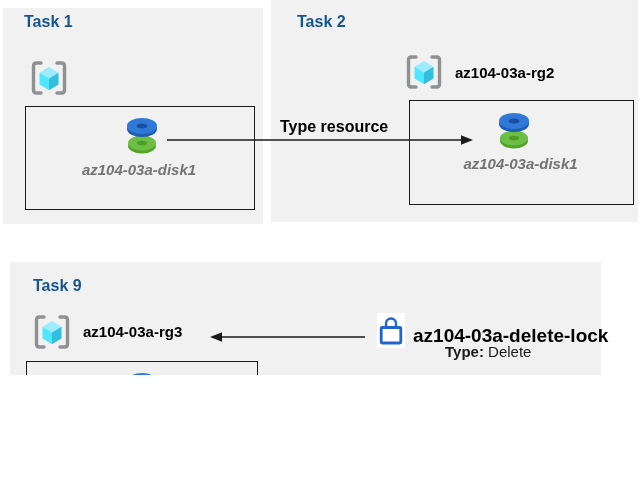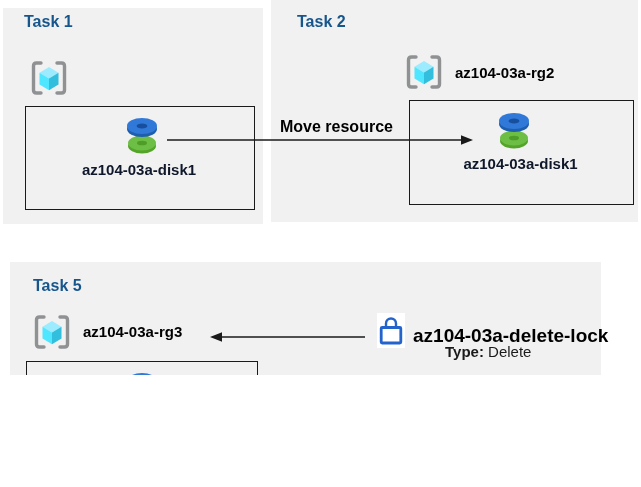--- a/index.html
+++ b/index.html
@@ -30,22 +30,23 @@
   }
   .resource-box{
     position:absolute;
     border:1.5px solid #1a1a1a;
     background:transparent;
   }
   .box-label{
     position:absolute;
     font-size:15px;
     font-weight:bold;
-    color:#0f172a;
+    color:#737373;
     text-align:center;
+    font-style:italic;
   }
   .icon{position:absolute;}
   .arrow-label{
     position:absolute;
     font-size:16px;
     font-weight:bold;
     color:#000000;
     white-space:nowrap;
   }
   .lock-bg{
@@ -92,21 +93,21 @@
   <svg class="icon" style="left:122px;top:113px;" width="40" height="46" viewBox="0 0 40 46">
     <ellipse cx="20" cy="33" rx="14" ry="7.4" fill="#55a42a"></ellipse>
     <ellipse cx="20" cy="30" rx="14" ry="7.4" fill="#6cbe45"></ellipse>
     <ellipse cx="20" cy="30" rx="5" ry="2.3" fill="#4f9d29"></ellipse>
     <ellipse cx="20" cy="16" rx="15" ry="8" fill="#1d5fae"></ellipse>
     <ellipse cx="20" cy="13" rx="15" ry="8" fill="#3079d8"></ellipse>
     <ellipse cx="20" cy="13" rx="5.4" ry="2.5" fill="#174f9e"></ellipse>
   </svg>
   <div class="box-label" style="left:25px;top:161px;width:228px;">az104-03a-disk1</div>
 
-  <div class="arrow-label" style="left:280px;top:118px;">Move resource</div>
+  <div class="arrow-label" style="left:280px;top:118px;">Type resource</div>
   <svg class="icon" style="left:167px;top:132px;" width="312" height="16" viewBox="0 0 312 16">
     <line x1="0" y1="8" x2="295" y2="8" stroke="#1a1a1a" stroke-width="1.6"></line>
     <polygon points="294,3.2 306,8 294,12.8" fill="#1a1a1a"></polygon>
   </svg>
 
   <div class="task-title" style="left:297px;top:13px;">Task 2</div>
 
   <svg class="icon" style="left:405px;top:54px;" width="38" height="36" viewBox="0 0 38 36">
     <path d="M11,3 H6.5 Q3.5,3 3.5,6 V30 Q3.5,33 6.5,33 H11" fill="none" stroke="#8f9193" stroke-width="3.4" stroke-linecap="round"></path>
     <path d="M27,3 H31.5 Q34.5,3 34.5,6 V30 Q34.5,33 31.5,33 H27" fill="none" stroke="#8f9193" stroke-width="3.4" stroke-linecap="round"></path>
@@ -120,21 +121,21 @@
   <svg class="icon" style="left:494px;top:108px;" width="40" height="46" viewBox="0 0 40 46">
     <ellipse cx="20" cy="33" rx="14" ry="7.4" fill="#55a42a"></ellipse>
     <ellipse cx="20" cy="30" rx="14" ry="7.4" fill="#6cbe45"></ellipse>
     <ellipse cx="20" cy="30" rx="5" ry="2.3" fill="#4f9d29"></ellipse>
     <ellipse cx="20" cy="16" rx="15" ry="8" fill="#1d5fae"></ellipse>
     <ellipse cx="20" cy="13" rx="15" ry="8" fill="#3079d8"></ellipse>
     <ellipse cx="20" cy="13" rx="5.4" ry="2.5" fill="#174f9e"></ellipse>
   </svg>
   <div class="box-label" style="left:409px;top:155px;width:223px;">az104-03a-disk1</div>
 
-  <div class="task-title" style="left:33px;top:277px;">Task 5</div>
+  <div class="task-title" style="left:33px;top:277px;">Task 9</div>
 
   <svg class="icon" style="left:33px;top:314px;" width="38" height="36" viewBox="0 0 38 36">
     <path d="M11,3 H6.5 Q3.5,3 3.5,6 V30 Q3.5,33 6.5,33 H11" fill="none" stroke="#8f9193" stroke-width="3.4" stroke-linecap="round"></path>
     <path d="M27,3 H31.5 Q34.5,3 34.5,6 V30 Q34.5,33 31.5,33 H27" fill="none" stroke="#8f9193" stroke-width="3.4" stroke-linecap="round"></path>
     <polygon points="19,7 28.5,12.8 19,18.6 9.5,12.8" fill="#9cebff"></polygon>
     <polygon points="9.5,12.8 19,18.6 19,30.2 9.5,24.4" fill="#50e6ff"></polygon>
     <polygon points="28.5,12.8 19,18.6 19,30.2 28.5,24.4" fill="#32bedd"></polygon>
   </svg>
   <div class="node-label" style="left:83px;top:323px;">az104-03a-rg3</div>
 

